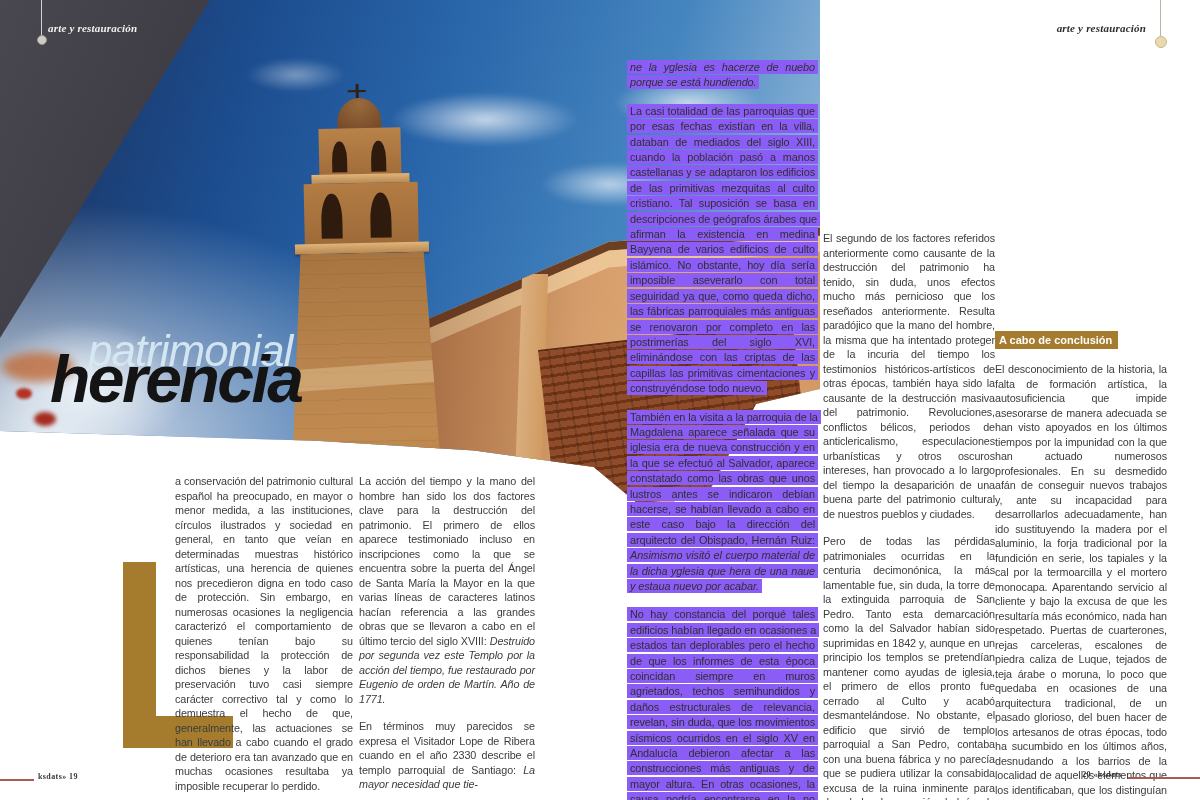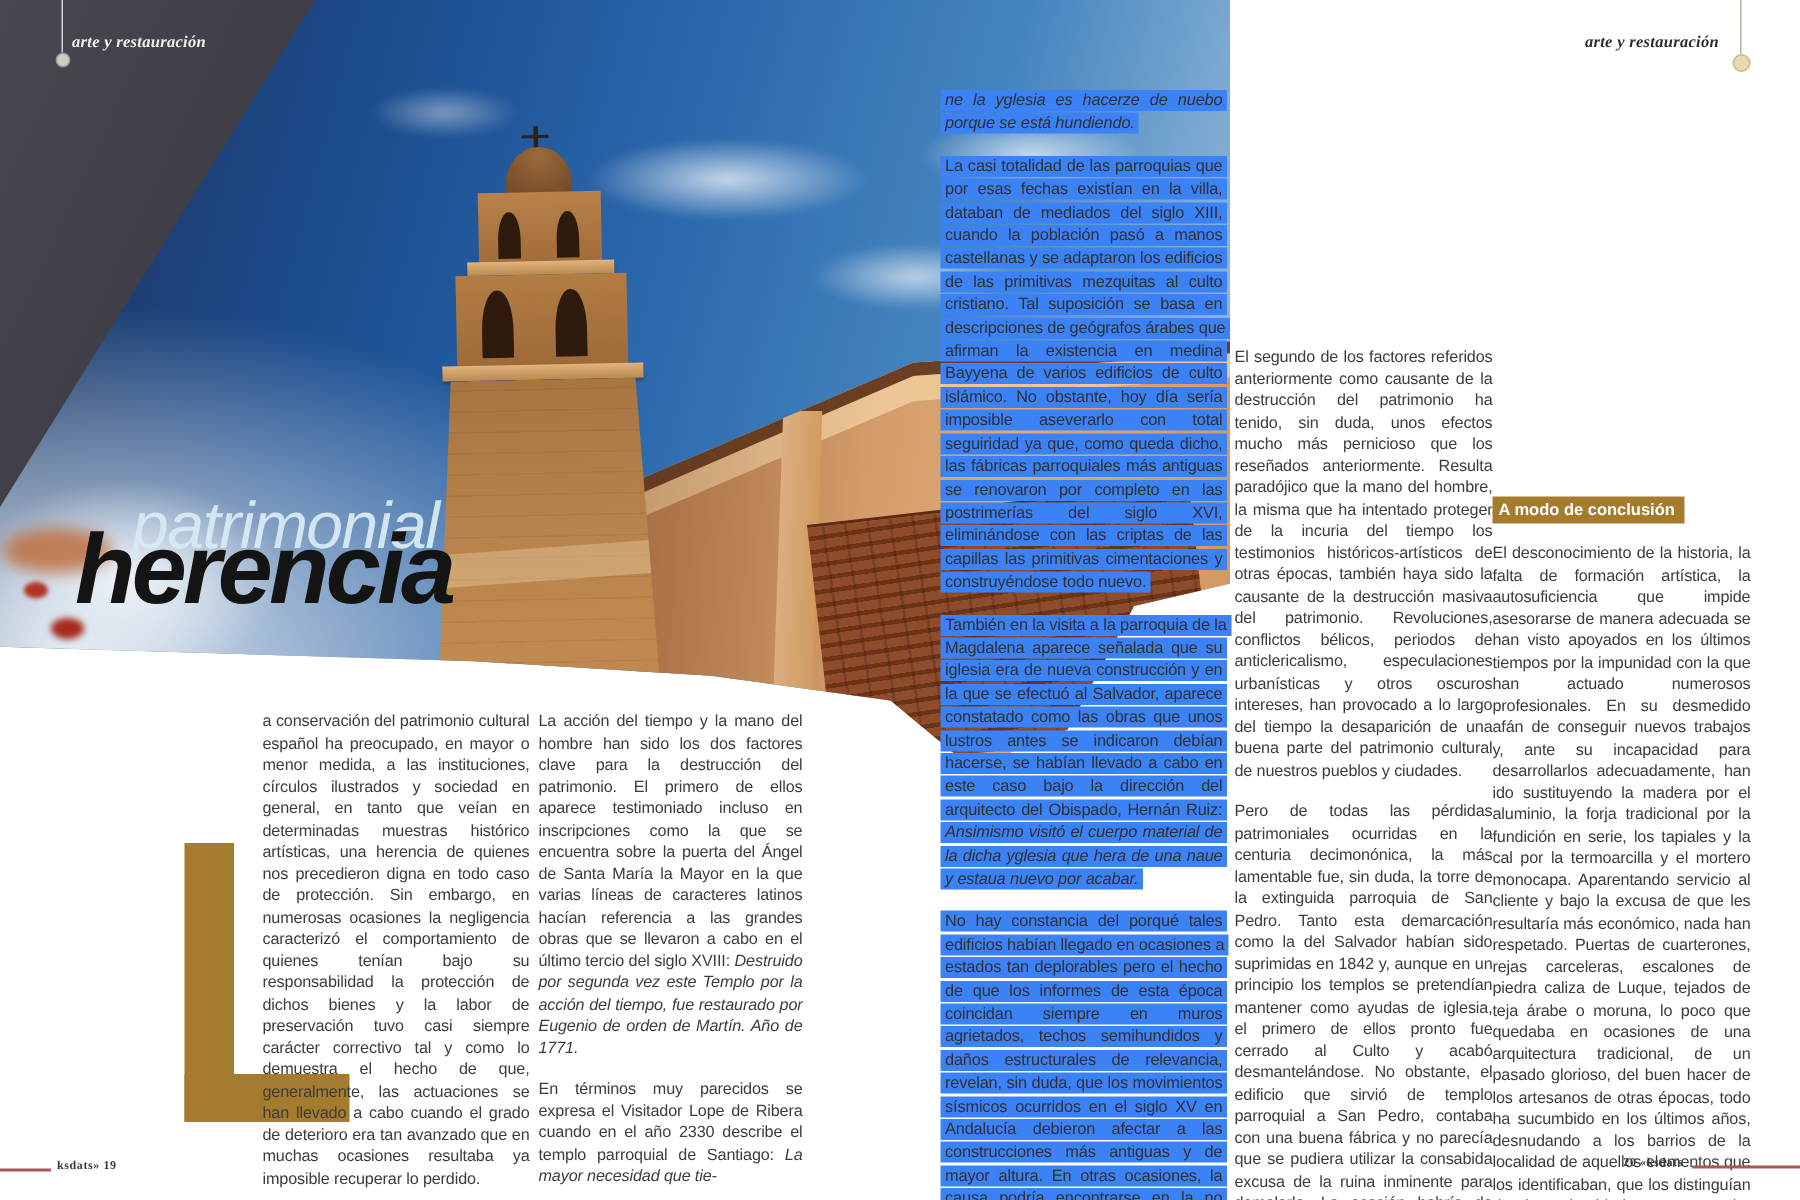--- a/index.html
+++ b/index.html
@@ -101,21 +101,21 @@
   
   .col{position:absolute;text-align:justify;color:#3c3c3c;z-index:10;}
   .col p{margin:0 0 13px 0;}
   .body-col{font-size:10.8px;line-height:14.5px;letter-spacing:-0.1px;}
   .col-a{left:175px;top:474px;width:178px;}
   .col-b{left:359px;top:474px;width:176px;}
   .col-c{left:823px;top:231px;width:172px;}
   .col-d{left:995px;top:362px;width:172px;}
   .col-mid{left:627px;top:60px;width:191px;font-size:10.9px;line-height:15.4px;letter-spacing:-0.1px;color:#303030;}
   .it{font-style:italic;}
-  .strip{background:#3b82f6;padding:1px 3px;
+  .strip{background:#8b5cf6;padding:1px 3px;
     -webkit-box-decoration-break:clone;box-decoration-break:clone;}
   .conclusion-head{position:absolute;left:995px;top:331px;z-index:10;display:inline-block;
     background:#a57c2e;color:#ffffff;font-weight:bold;font-size:11px;padding:3px 6px 3px 4px;}
 
   
   .footer{position:absolute;font-family:"Liberation Serif",serif;font-weight:bold;
     font-size:8px;color:#3a3a3a;letter-spacing:.4px;z-index:20;}
   .footer-left{left:38px;top:772px;}
   .footer-right{right:78px;top:770px;}
   .foot-line{position:absolute;height:2px;background:#a85a55;z-index:20;}
@@ -194,21 +194,21 @@
   <div class="col col-mid">
       <p><span class="strip"><span class="it">ne la yglesia es hacerze de nuebo porque se está hundiendo.</span></span></p>
       <p><span class="strip"><span>La casi totalidad de las parroquias que por esas fechas existían en la villa, databan de mediados del siglo XIII, cuando la población pasó a manos castellanas y se adaptaron los edificios de las primitivas mezquitas al culto cristiano. Tal suposición se basa en descripciones de geógrafos árabes que afirman la existencia en medina Bayyena de varios edificios de culto islámico. No obstante, hoy día sería imposible aseverarlo con total seguiridad ya que, como queda dicho, las fábricas parroquiales más antiguas se renovaron por completo en las postrimerías del siglo XVI, eliminándose con las criptas de las capillas las primitivas cimentaciones y construyéndose todo nuevo.</span></span></p>
       <p><span class="strip"><span>También en la visita a la parroquia de la Magdalena aparece señalada que su iglesia era de nueva construcción y en la que se efectuó al Salvador, aparece constatado como las obras que unos lustros antes se indicaron debían hacerse, se habían llevado a cabo en este caso bajo la dirección del arquitecto del Obispado, Hernán Ruiz: </span><span class="it">Ansimismo visitó el cuerpo material de la dicha yglesia que hera de una naue y estaua nuevo por acabar.</span></span></p>
       <p><span class="strip"><span>No hay constancia del porqué tales edificios habían llegado en ocasiones a estados tan deplorables pero el hecho de que los informes de esta época coincidan siempre en muros agrietados, techos semihundidos y daños estructurales de relevancia, revelan, sin duda, que los movimientos sísmicos ocurridos en el siglo XV en Andalucía debieron afectar a las construcciones más antiguas y de mayor altura. En otras ocasiones, la causa podría encontrarse en la no conclusión de las obras del inmueble, tal y como ocurría en la parroquial de Santiago que </span></span></p>
     </div>
   <div class="col body-col col-c">
       <p><span>El segundo de los factores referidos anteriormente como causante de la destrucción del patrimonio ha tenido, sin duda, unos efectos mucho más pernicioso que los reseñados anteriormente. Resulta paradójico que la mano del hombre, la misma que ha intentado proteger de la incuria del tiempo los testimonios históricos-artísticos de otras épocas, también haya sido la causante de la destrucción masiva del patrimonio. Revoluciones, conflictos bélicos, periodos de anticlericalismo, especulaciones urbanísticas y otros oscuros intereses, han provocado a lo largo del tiempo la desaparición de una buena parte del patrimonio cultural de nuestros pueblos y ciudades.</span></p>
       <p><span>Pero de todas las pérdidas patrimoniales ocurridas en la centuria decimonónica, la más lamentable fue, sin duda, la torre de la extinguida parroquia de San Pedro. Tanto esta demarcación como la del Salvador habían sido suprimidas en 1842 y, aunque en un principio los templos se pretendían mantener como ayudas de iglesia, el primero de ellos pronto fue cerrado al Culto y acabó desmantelándose. No obstante, el edificio que sirvió de templo parroquial a San Pedro, contaba con una buena fábrica y no parecía que se pudiera utilizar la consabida excusa de la ruina inminente para demolerlo. La ocasión habría de llegar en 1888 cuando fue necesario realizar obras de envergadura en el campanario de San Bartolomé y se pensó que los materiales de la torre de San Pedro podrían servir para ello.</span></p>
     </div>
-  <div class="conclusion-head">A modo de conclusión</div>
+  <div class="conclusion-head">A cabo de conclusión</div>
   <div class="col body-col col-d">
       <p><span>El desconocimiento de la historia, la falta de formación artística, la autosuficiencia que impide asesorarse de manera adecuada se han visto apoyados en los últimos tiempos por la impunidad con la que han actuado numerosos profesionales. En su desmedido afán de conseguir nuevos trabajos y, ante su incapacidad para desarrollarlos adecuadamente, han ido sustituyendo la madera por el aluminio, la forja tradicional por la fundición en serie, los tapiales y la cal por la termoarcilla y el mortero monocapa. Aparentando servicio al cliente y bajo la excusa de que les resultaría más económico, nada han respetado. Puertas de cuarterones, rejas carceleras, escalones de piedra caliza de Luque, tejados de teja árabe o moruna, lo poco que quedaba en ocasiones de una arquitectura tradicional, de un pasado glorioso, del buen hacer de los artesanos de otras épocas, todo ha sucumbido en los últimos años, desnudando a los barrios de la localidad de aquellos elementos que los identificaban, que los distinguían de la vulgaridad que tanto ha caracterizado a los tiempos presentes.</span></p>
     </div>
 
   <div class="foot-line fl-left"></div>
   <div class="footer footer-left">ksdats» 19</div>
   <div class="foot-line fl-right"></div>
   <div class="footer footer-right">20 «ksdats</div>
 
 </div>

